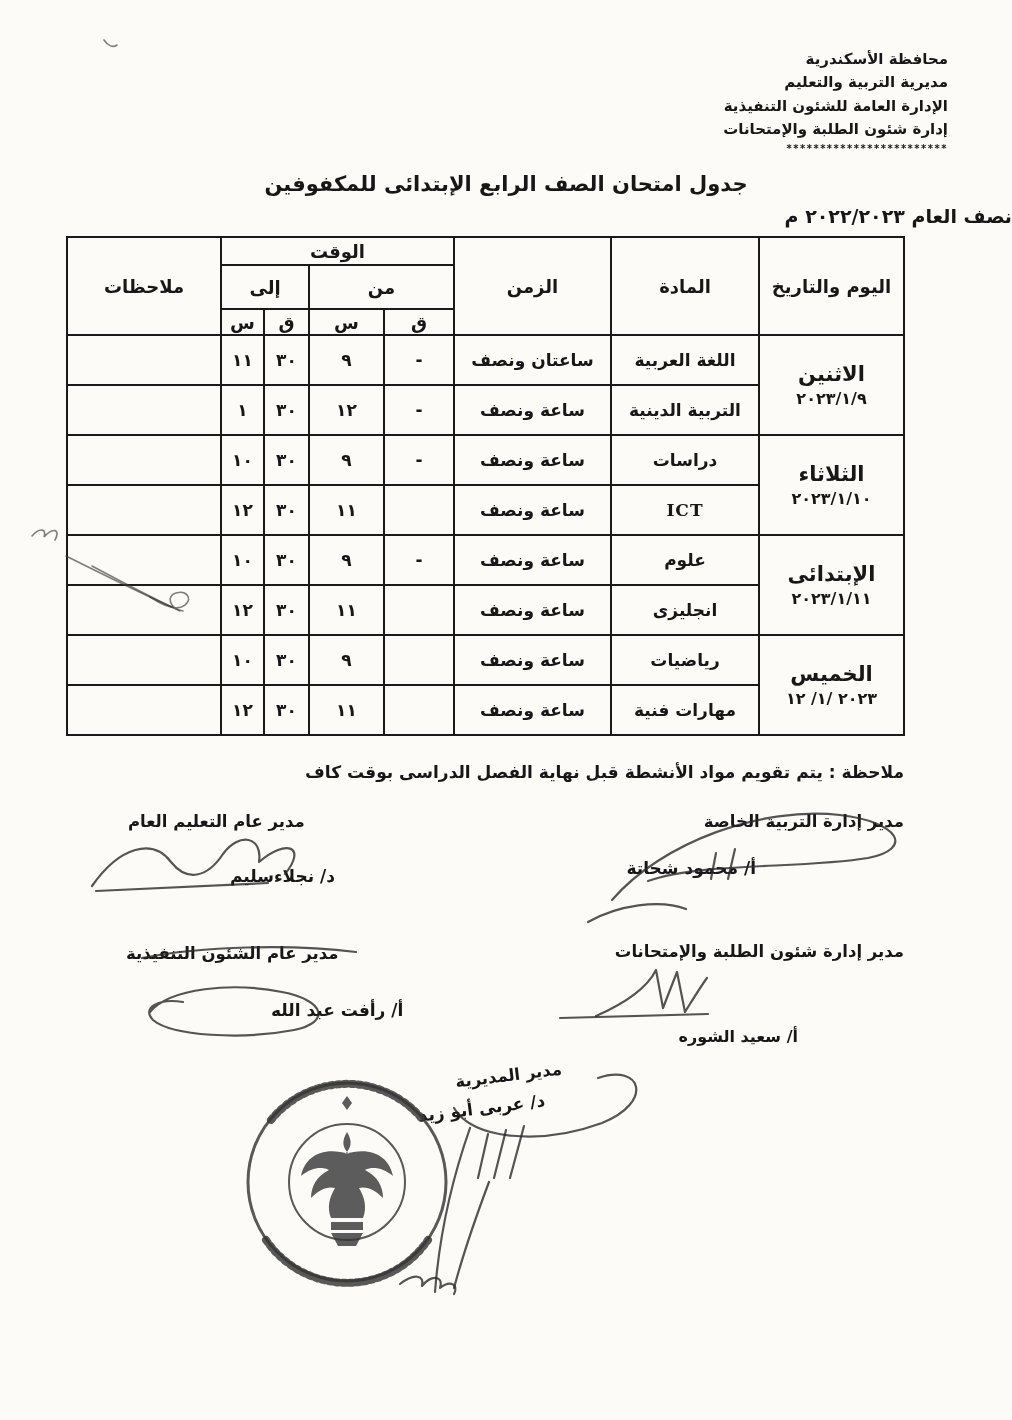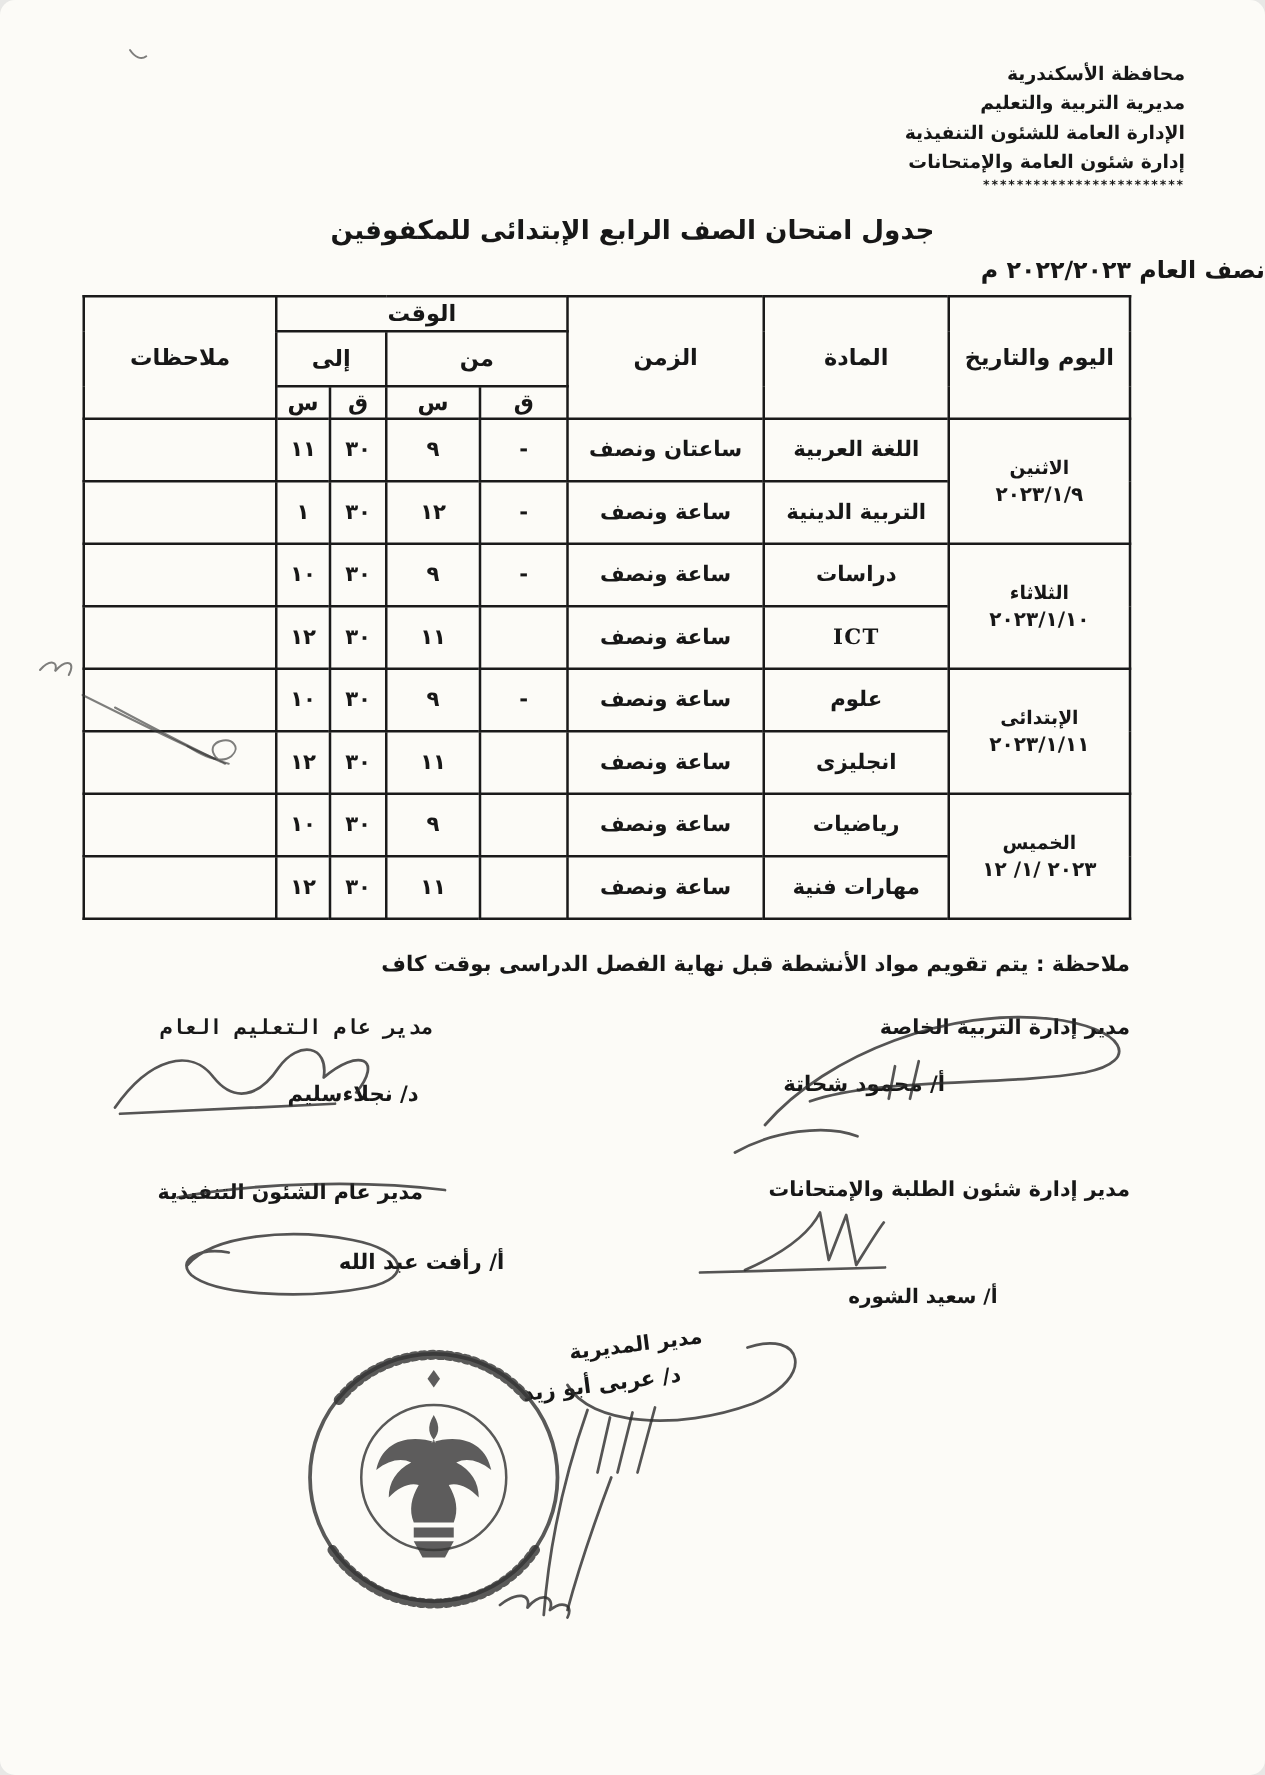--- a/index.html
+++ b/index.html
@@ -1,49 +1,49 @@
 <!DOCTYPE html>
 <html lang="ar" dir="rtl"><head>
 <meta charset="utf-8">
 <style>
   html,body { margin:0; padding:0; background:#e8e8e6; }
   .page {
     position:relative; width:1012px; height:1420px;
     background:#fcfbf7;
     font-family:"DejaVu Sans", sans-serif;
-    color:#171717; direction:rtl; overflow:hidden;border-radius:12px;
+    color:#171717; direction:rtl; overflow:hidden;
   }
   
   .org { position:absolute; top:48px; right:64px; text-align:right;
          font-size:15px; font-weight:700; line-height:1.55; }
   .org .stars { font-size:10px; letter-spacing:1.5px; font-weight:700; }
   
   .titles { position:absolute; top:172px; left:0; width:100%; text-align:center; font-weight:700; }
   .t1 { font-size:21px; }
   .t2 { font-size:19px; margin-top:9px;text-align:right; }
   
   table.sched { position:absolute; top:236px; right:107px; width:837px;
     border-collapse:collapse; table-layout:fixed; }
   .sched th, .sched td { border:2.4px solid #1a1a1a; text-align:center;
     vertical-align:middle; font-weight:700; padding:0; overflow:hidden; }
   .sched th { font-size:18px; }
   .sched td { font-size:17px; }
   tr.hr1 { height:28px; } tr.hr2 { height:44px; } tr.hr3 { height:26px; }
   tr.dr  { height:50px; }
-  .day-name { display:block; font-size:15px; }
+  .day-name { display:block; font-size:21px; }
   .day-date { display:block; font-size:16px; margin-top:3px; }
   .subj { font-size:18px; }
   .ict  { font-family:"DejaVu Serif", serif; font-size:20px; letter-spacing:1px; }
   
   .note { position:absolute; top:762px; right:108px; font-size:17px; font-weight:700; }
   
   .sig { position:absolute; font-weight:700; font-size:16.5px; white-space:nowrap; }
   .sig-special-title   { top:812px; right:108px;margin-left:24px; }
   .sig-special-name    { top:858px; right:256px; font-size:17px; }
-  .sig-genedu-title    { top:812px; left:128px;font-family:Liberation Mono, monospace; }
+  .sig-genedu-title    { top:812px; left:128px; }
   .sig-genedu-name     { top:866px; left:230px; font-size:17px; }
   .sig-students-title  { top:942px; right:108px; }
   .sig-students-name   { top:1027px; right:214px; font-size:16px; }
   .sig-exec-title      { top:944px; left:126px; }
   .sig-exec-name       { top:1000px; left:271px; font-size:17px; }
   .sig-dir-title       { top:1066px; left:455px; transform:rotate(-7deg); }
   .sig-dir-name        { top:1098px; left:418px; transform:rotate(-7deg); font-size:17px; }
   
   svg.ink { position:absolute; top:0; left:0; pointer-events:none; }
   .scrib { fill:none; stroke:#2b2b2b; stroke-width:2.2; stroke-linecap:round; stroke-linejoin:round; opacity:.8; }
@@ -53,21 +53,21 @@
 </style>
 </head>
 <body>
 
 <div class="page">
 
   <div class="org">
     <div>محافظة الأسكندرية</div>
     <div>مديرية التربية والتعليم</div>
     <div>الإدارة العامة للشئون التنفيذية</div>
-    <div>إدارة شئون العامة والإمتحانات</div>
+    <div>إدارة شئون الطلبة والإمتحانات</div>
     <div class="stars">************************</div>
   </div>
 
   <div class="titles">
     <div class="t1">جدول امتحان الصف الرابع الإبتدائى للمكفوفين</div>
     <div class="t2">نصف  العام ٢٠٢٢/٢٠٢٣ م</div>
   </div>
 
   <table class="sched">
     <colgroup>

